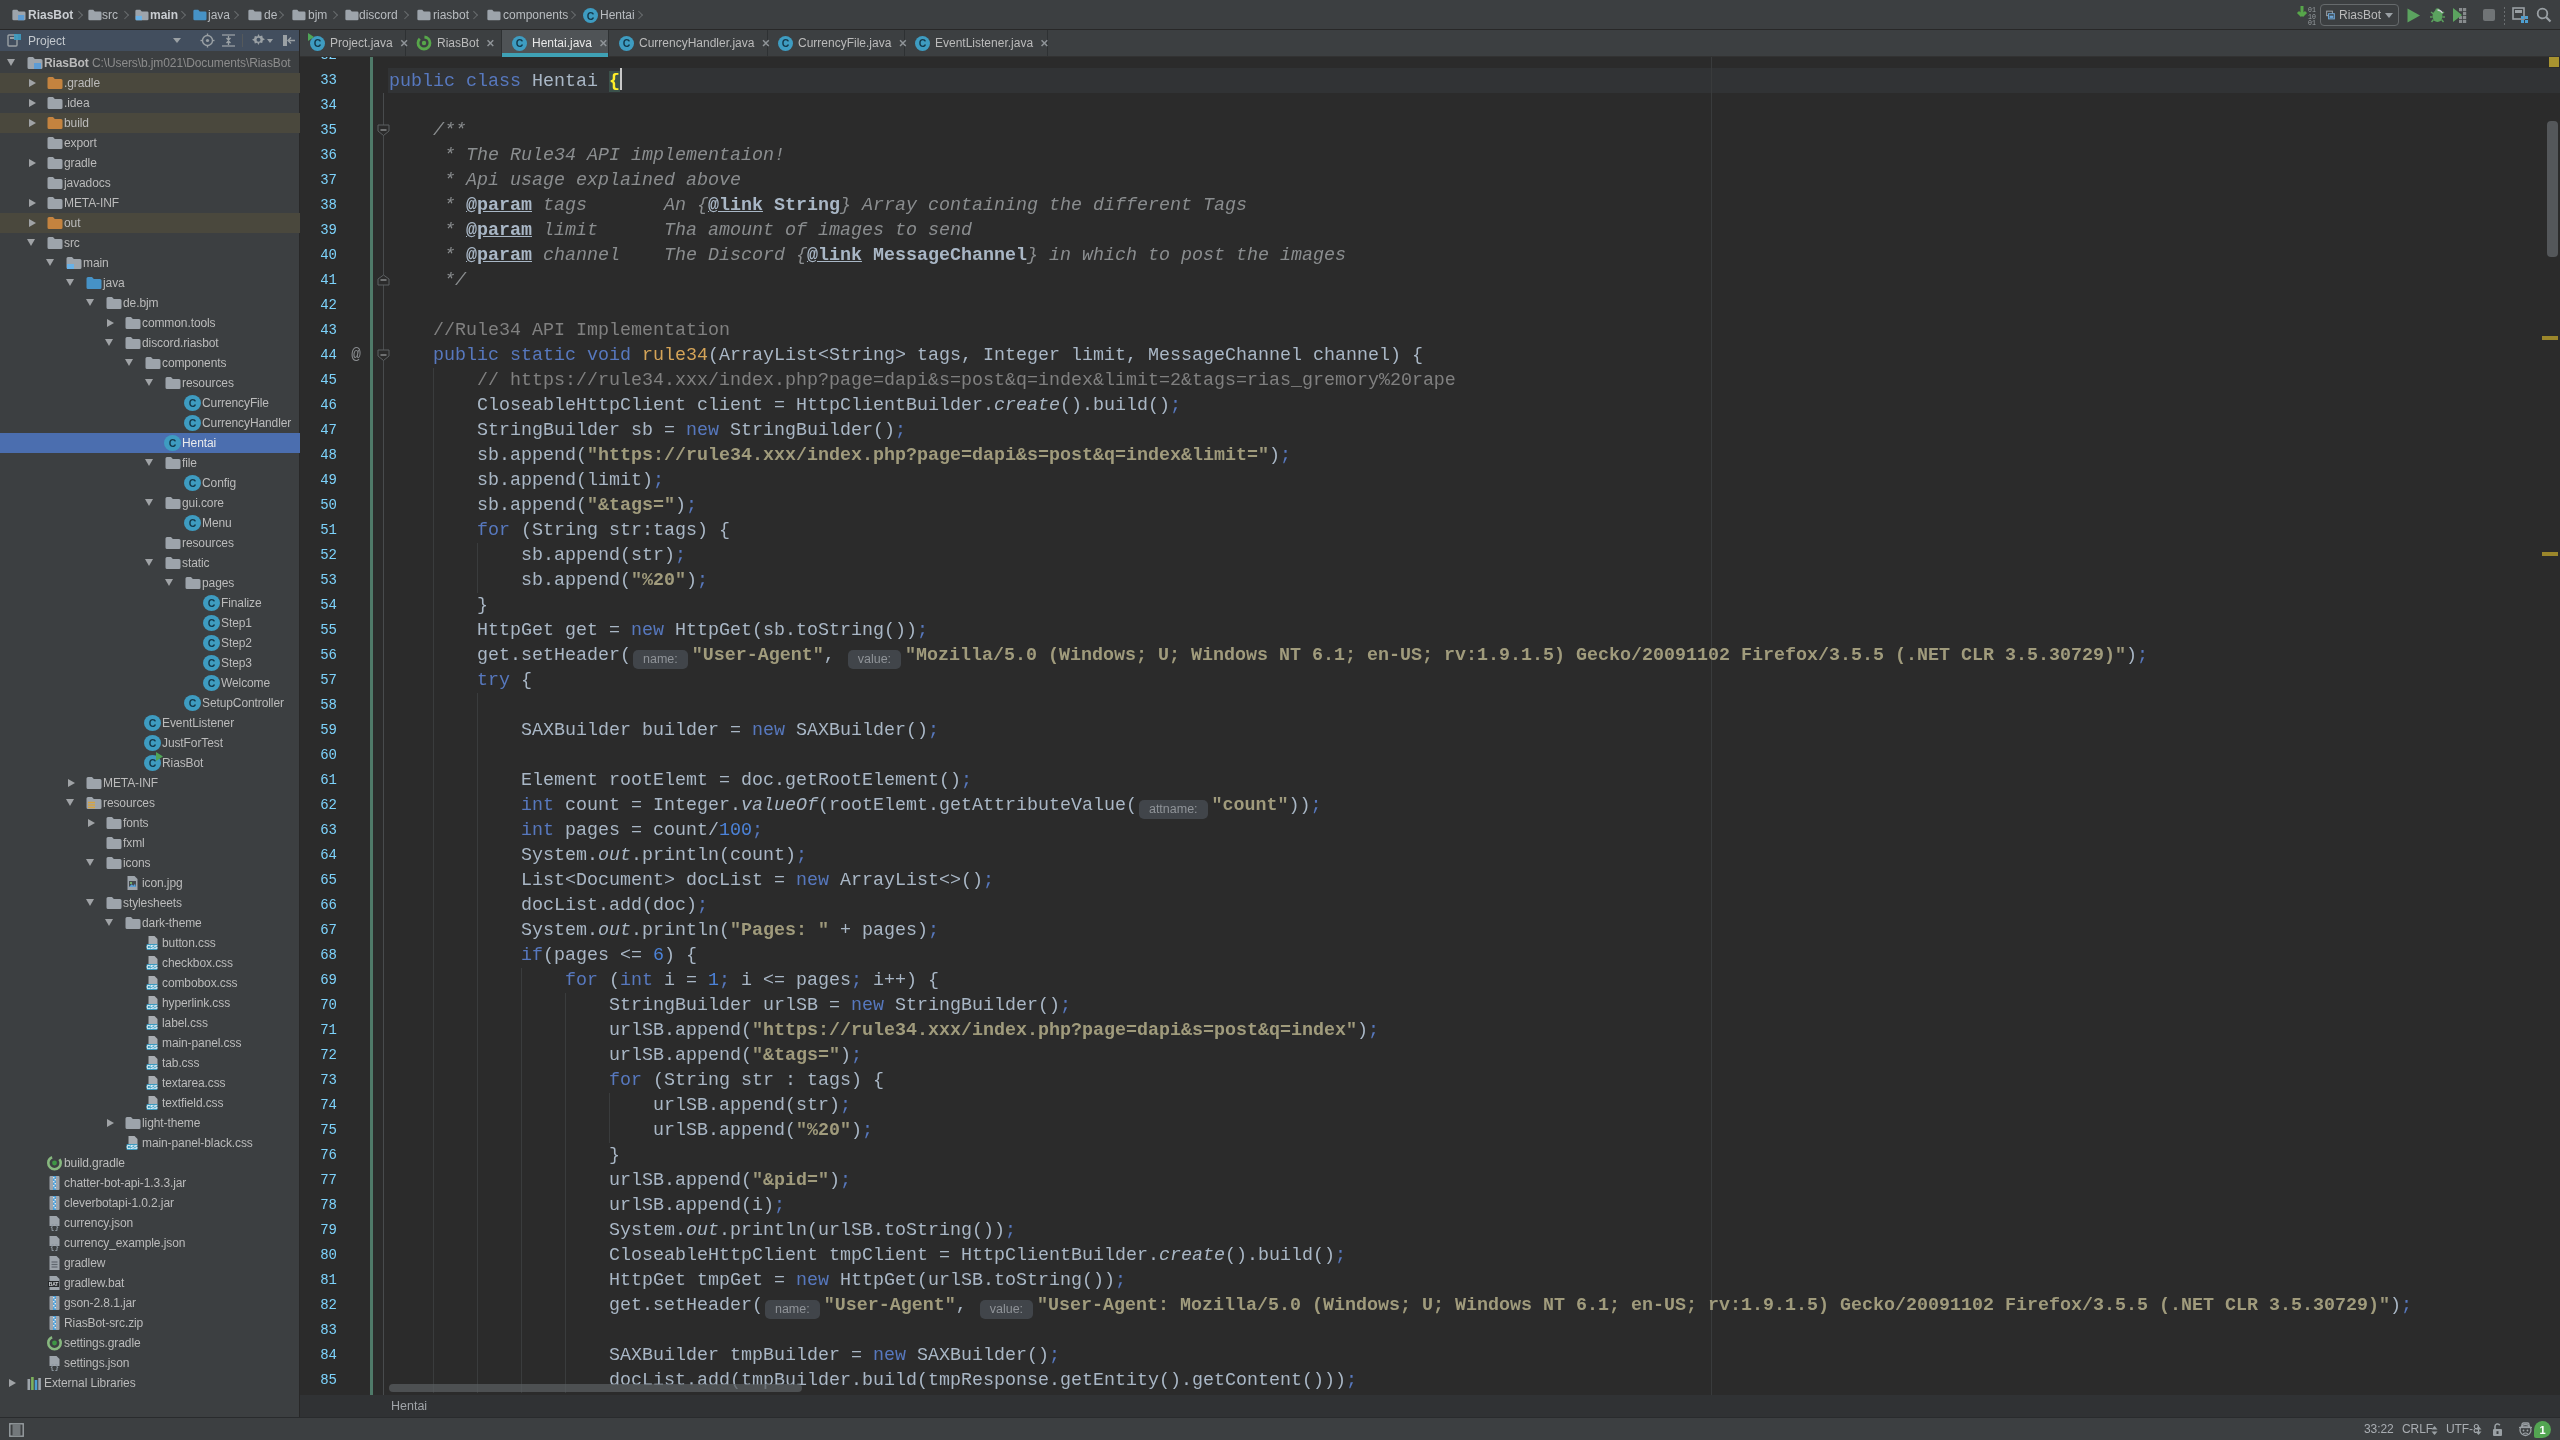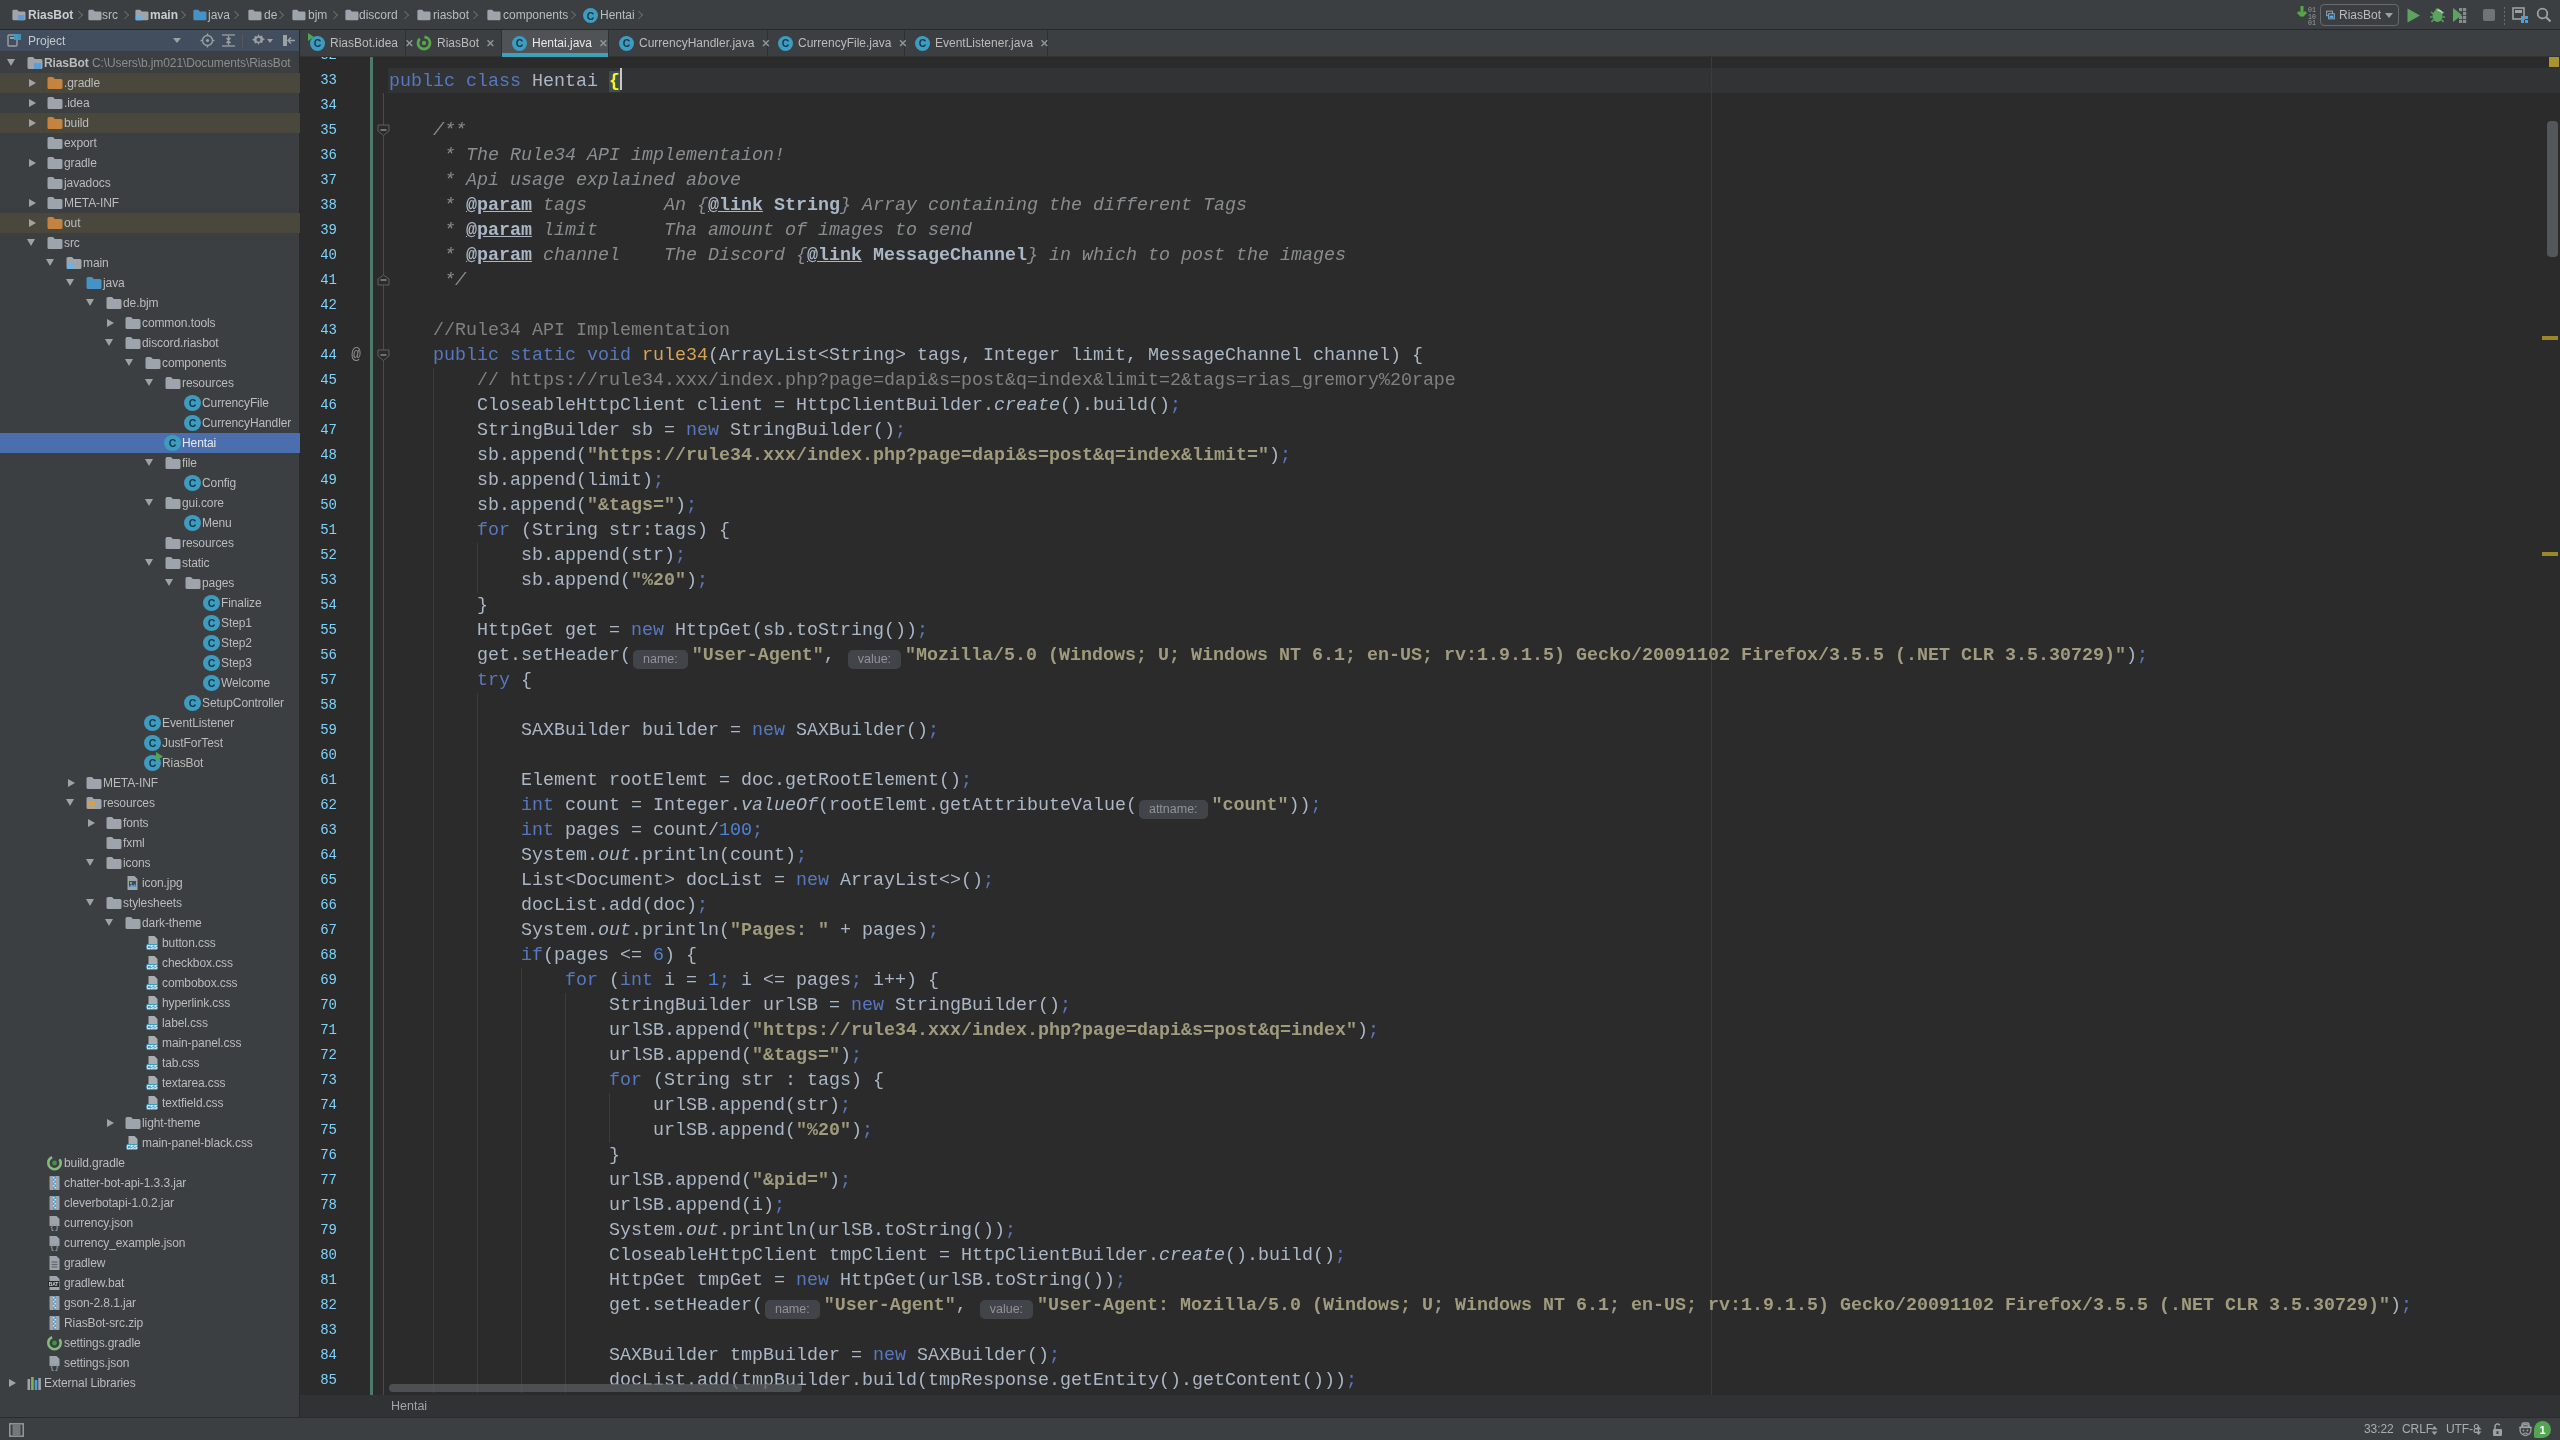--- a/index.html
+++ b/index.html
@@ -696,21 +696,21 @@
       <span class="tlabel" style="left:44px">External Libraries</span>
     </div>
 </div>
 <div id="tabbar">
     <div class="tab" style="left:0px;width:106px">
       <div class="cls ic" style="width:15px;height:15px">
         <svg style="position:absolute;left:-3px;top:-3px" width="8" height="8">
           <path d="M1 0 L7 4 L1 8 z" fill="#4fa557"></path>
         </svg>
       </div>
-      <span>RiasBot.idea</span>
+      <span>Project.java</span>
       <span class="x">✕</span>
     </div>
 <div class="tab" style="left:106px;width:96px">
       <svg class="ic" width="16" height="16" viewBox="0 0 16 16">
         <circle cx="8" cy="8" r="6" fill="none" stroke="#57a64a" stroke-width="2.8" stroke-dasharray="23 5"></circle>
         <circle cx="8" cy="8" r="2.2" fill="#57a64a"></circle>
       </svg>
       <span>RiasBot</span>
       <span class="x">✕</span>
     </div>

